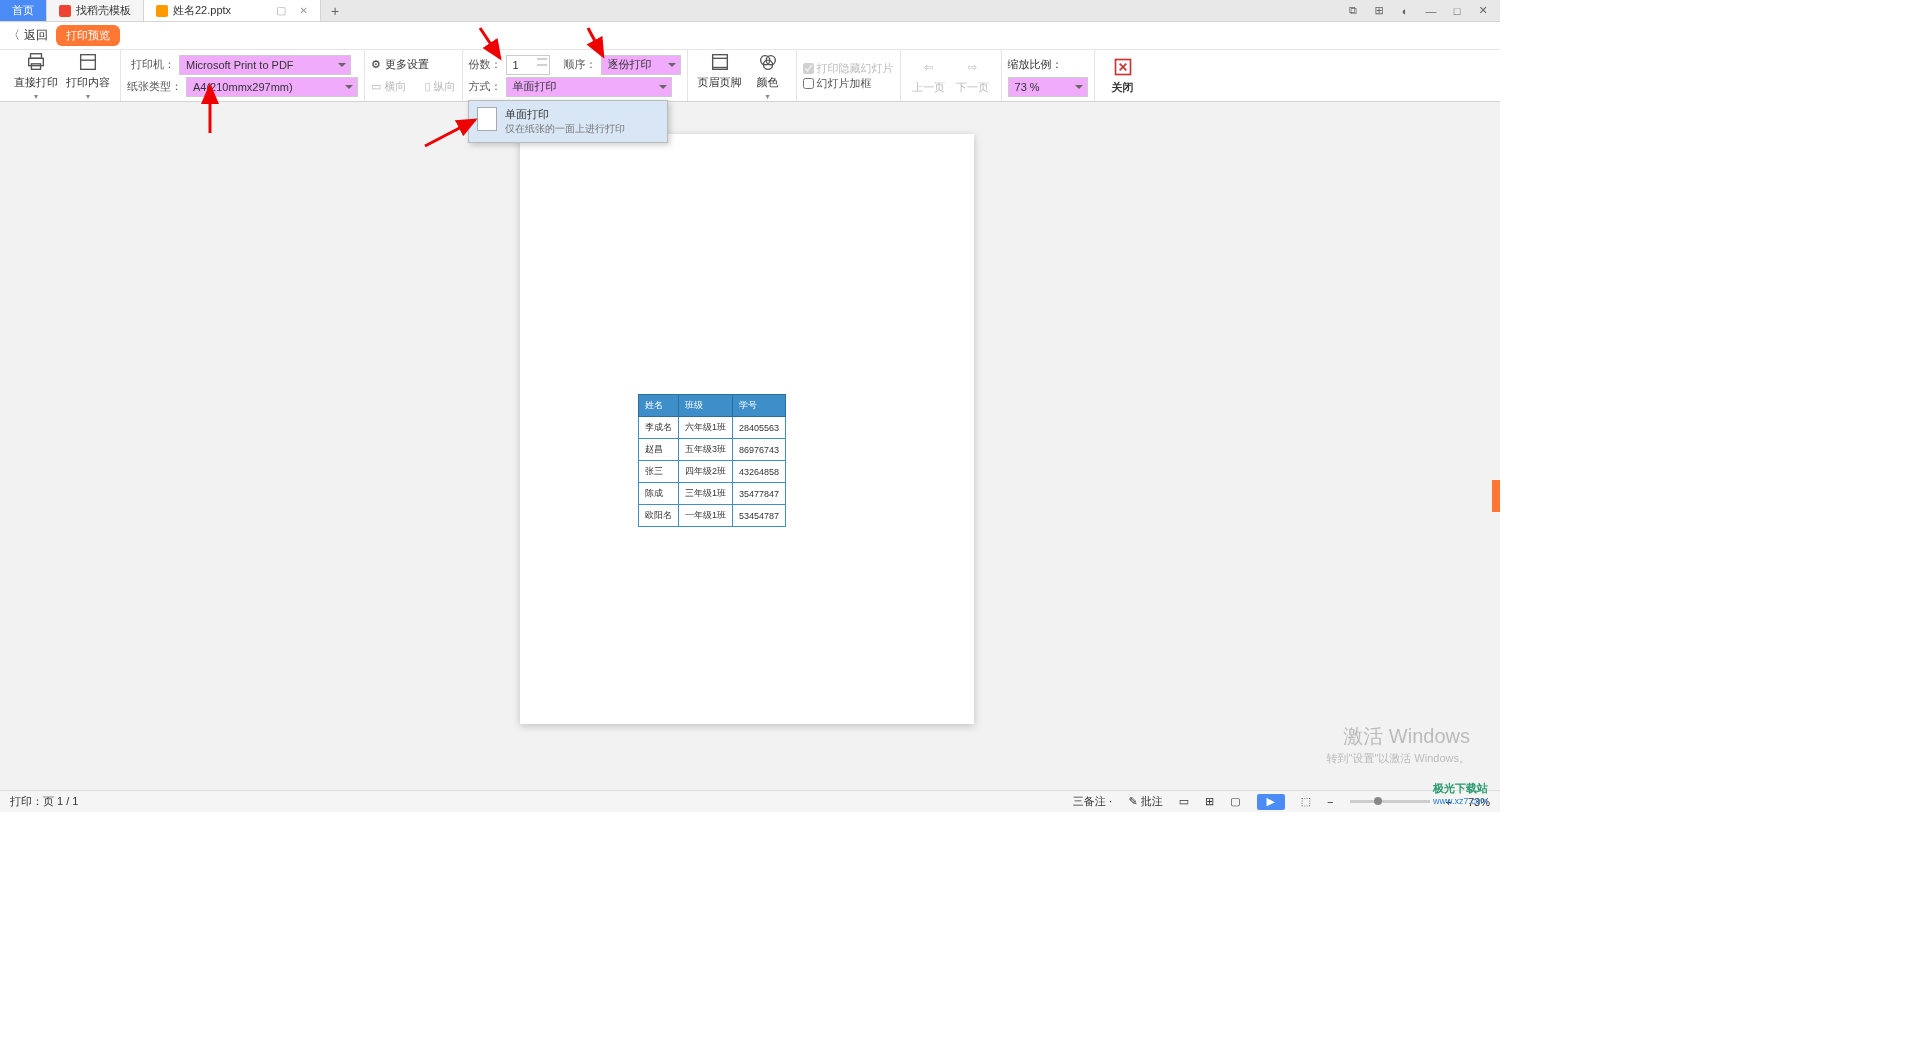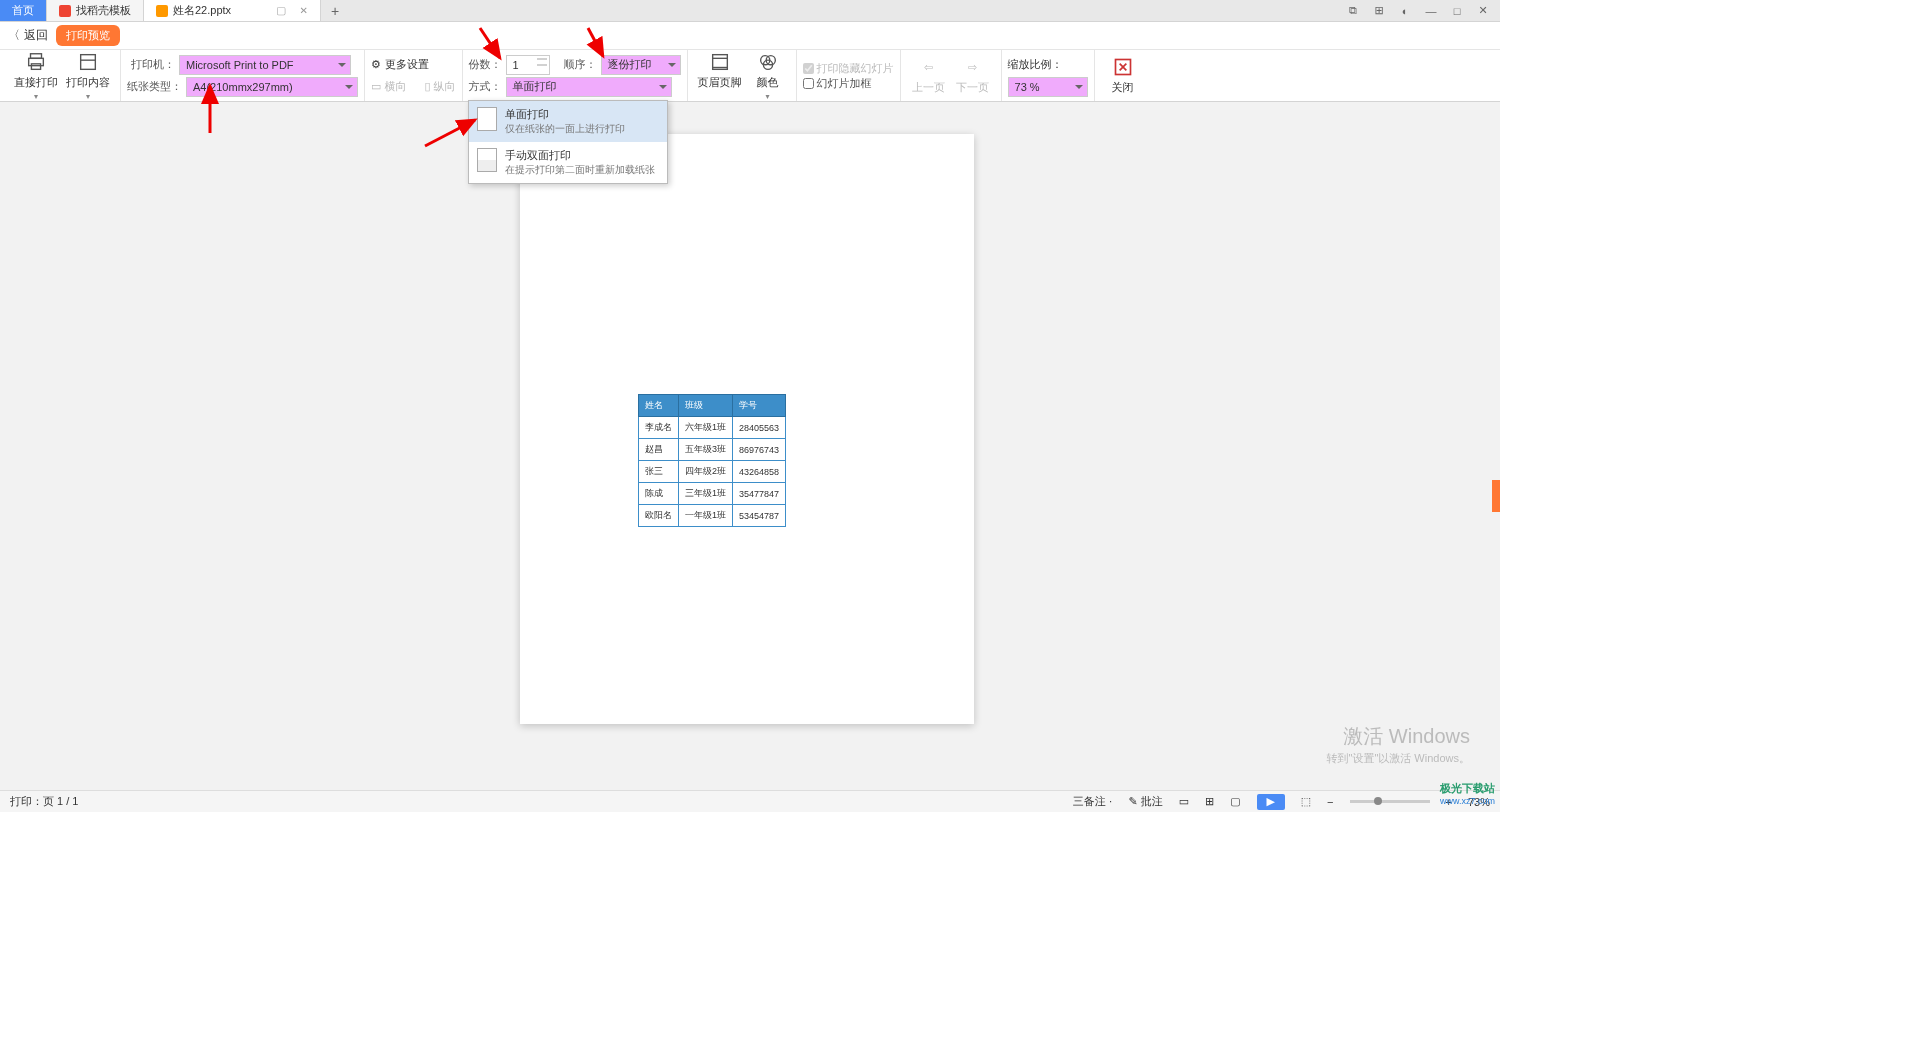--- a/index.html
+++ b/index.html
@@ -20,21 +20,21 @@
 .win-controls span { width: 18px; height: 18px; display: flex; align-items: center; justify-content: center; color: #666; font-size: 11px; }
 
 
 .sub-header { height: 28px; display: flex; align-items: center; padding: 0 8px; gap: 8px; border-bottom: 1px solid #e5e5e5; }
 .back-btn { display: flex; align-items: center; gap: 4px; color: #333; font-size: 12px; cursor: pointer; }
 .pill-btn { background: #ff7733; color: #fff; padding: 3px 10px; border-radius: 6px; font-size: 11px; }
 
 
 .ribbon { height: 52px; display: flex; align-items: stretch; border-bottom: 1px solid #d4d4d4; padding: 0 4px; }
 .ribbon-group { display: flex; flex-direction: column; justify-content: center; padding: 2px 6px; border-right: 1px solid #e5e5e5; }
-.ribbon-group.no-border { border-right: none; }
+.ribbon-group.no-border { border-right: none; font-weight: bold; }
 .vbtn { display: flex; flex-direction: column; align-items: center; gap: 2px; font-size: 11px; color: #333; cursor: pointer; padding: 2px 4px; min-width: 44px; }
 .vbtn .ico { width: 22px; height: 22px; display: flex; align-items: center; justify-content: center; }
 .hrow { display: flex; align-items: center; gap: 4px; font-size: 11px; min-height: 22px; }
 .hlabel { color: #555; min-width: 48px; text-align: right; }
 .dd { border: 1px solid #ccc; background: #f0abfc; height: 20px; display: flex; align-items: center; padding: 0 14px 0 6px; position: relative; font-size: 11px; min-width: 80px; }
 .dd::after { content: ""; position: absolute; right: 4px; top: 7px; border: 4px solid transparent; border-top-color: #666; }
 .spin { border: 1px solid #ccc; height: 20px; width: 44px; display: flex; align-items: center; padding: 0 14px 0 6px; position: relative; font-size: 11px; }
 .spin::after { content: ""; position: absolute; right: 2px; top: 2px; width: 10px; height: 14px; background: linear-gradient(#666 0 2px, transparent 2px 6px, #666 6px 8px, transparent 8px); opacity: .3; }
 .chk { display: flex; align-items: center; gap: 3px; font-size: 11px; color: #555; }
 .chk input { width: 11px; height: 11px; }
@@ -64,21 +64,21 @@
 
 .status-bar { position: absolute; bottom: 0; left: 0; right: 0; height: 22px; background: #f5f5f5; border-top: 1px solid #ddd; display: flex; align-items: center; padding: 0 10px; font-size: 11px; }
 .status-right { margin-left: auto; display: flex; align-items: center; gap: 16px; }
 .slider { width: 80px; height: 3px; background: #ccc; position: relative; }
 .slider::after { content: ""; position: absolute; left: 30%; top: -3px; width: 8px; height: 8px; background: #888; border-radius: 50%; }
 .play-btn { background: #4a8bf5; color: #fff; width: 28px; height: 16px; display: flex; align-items: center; justify-content: center; border-radius: 2px; }
 
 
 .watermark1 { position: absolute; right: 30px; bottom: 40px; color: #bbb; font-size: 20px; z-index: 5; }
 .watermark2 { position: absolute; right: 30px; bottom: 24px; color: #bbb; font-size: 11px; z-index: 5; }
-.logo-wm { position: absolute; right: 5px; bottom: 6px; font-size: 11px; color: #3a8; z-index: 70; }
+.logo-wm { position: absolute; right: 12px; bottom: 6px; font-size: 11px; color: #3a8; z-index: 70; }
 .edge-tab { position: absolute; right: 0; top: 480px; width: 8px; height: 32px; background: #ff7733; z-index: 40; }
 </style>
 </head>
 <body>
 
 <div class="tab-bar">
   <div class="tab home">
       <span>首页</span>
     </div>
   <div class="tab tpl">
@@ -287,27 +287,20 @@
   <div class="watermark1">激活 Windows</div>
   <div class="watermark2">转到"设置"以激活 Windows。</div>
 </div>
 
 <div class="dd-popup">
   <div class="dd-item selected">
     <div class="dd-item-ico"></div>
     <div class="dd-item-txt">
       <span class="dd-item-title">单面打印</span>
       <span class="dd-item-desc">仅在纸张的一面上进行打印</span>
-    </div>
-  </div>
-  <div class="dd-item">
-    <div class="dd-item-ico dup"></div>
-    <div class="dd-item-txt">
-      <span class="dd-item-title">手动双面打印</span>
-      <span class="dd-item-desc">在提示打印第二面时重新加载纸张</span>
     </div>
   </div>
 </div>
 
 <svg class="arrow" style="left:180px;top:78px" width="60" height="60">
     <defs>
       <marker id="ah1" markerWidth="8" markerHeight="8" refX="6" refY="3" orient="auto">
         <polygon points="0 0, 7 3, 0 6" fill="#e00"></polygon>
       </marker>
     </defs>

